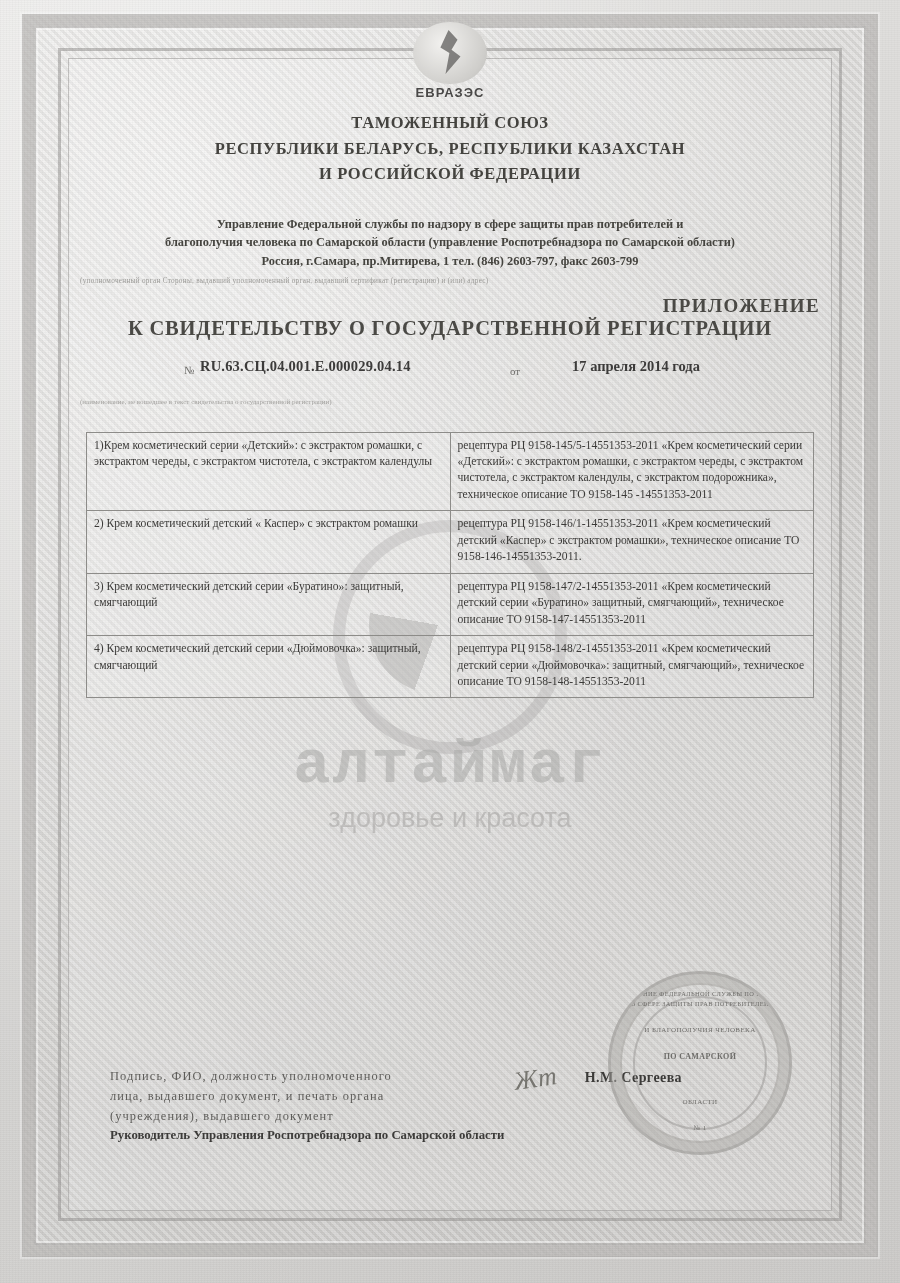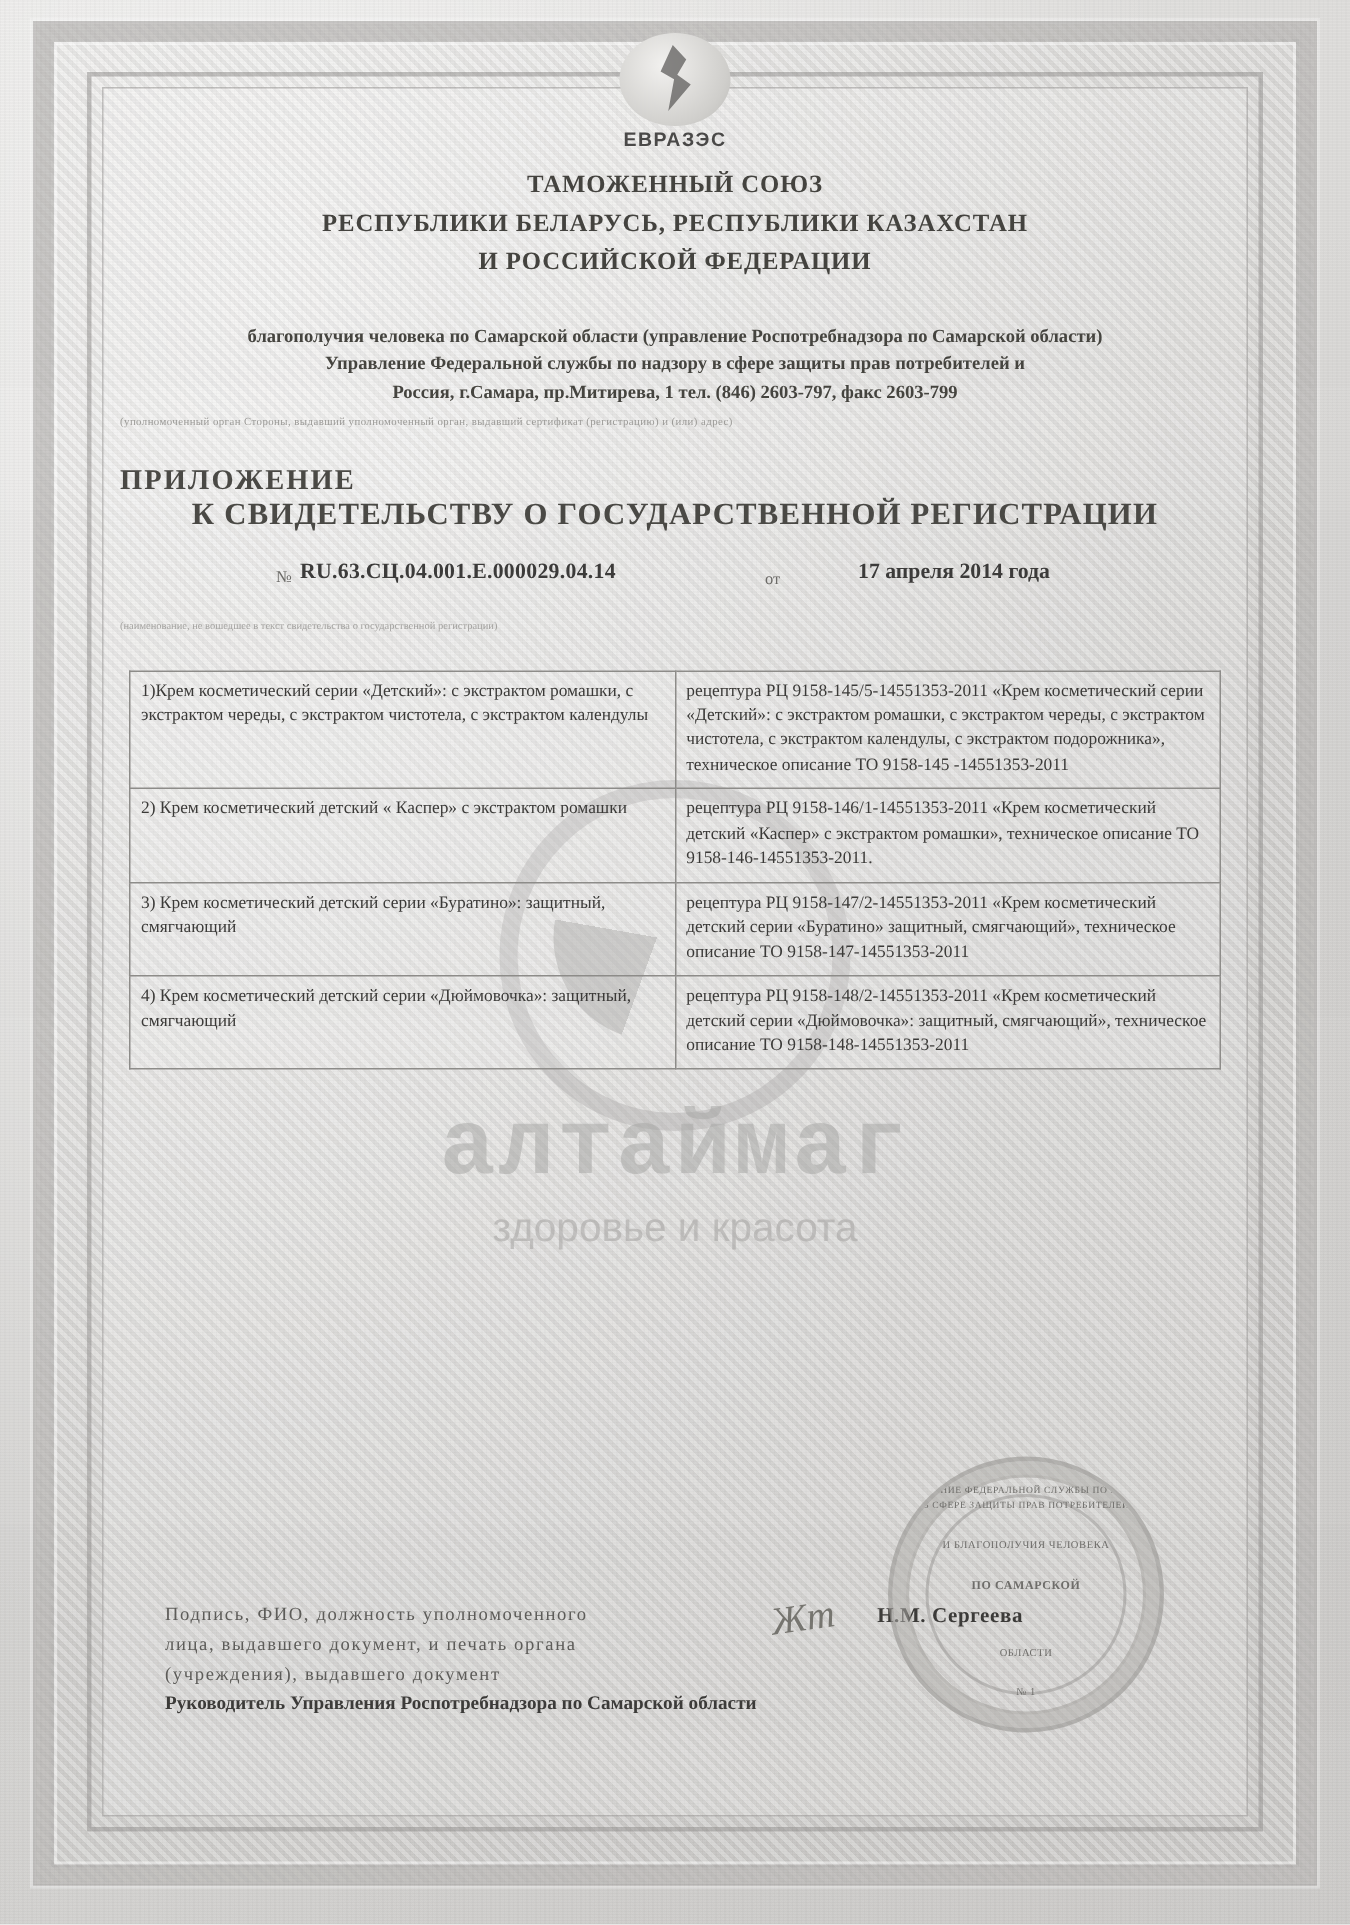--- a/index.html
+++ b/index.html
@@ -175,22 +175,22 @@
     line-height: 1.5;
     color: #45443f;
   }
   .tinyline {
     margin-top: 6px;
     font-size: 7.2px;
     color: #9b9a97;
     letter-spacing: 0.3px;
   }
   .app-title {
-    text-align: left;
-    margin-top: 25px;
+    text-align: right;
+    margin-top: 10px;
     font-weight: bold;
     font-size: 19px;
     letter-spacing: 1.4px;
     color: #4a4945;
   }
   .app-title2 {
     text-align: center;
     margin-top: 0;
     font-weight: bold;
     font-size: 20.5px;
@@ -285,21 +285,21 @@
     opacity: 0.85;
   }
   .sig-role {
     margin-top: 2px;
     font-weight: bold;
     font-size: 12.8px;
     color: #3c3b39;
   }
   .stamp {
     position: absolute;
-    right: 24px;
+    right: 8px;
     bottom: -12px;
     width: 178px;
     height: 178px;
     border-radius: 50%;
     border: 3px solid rgba(150,148,145,0.6);
     box-shadow: inset 0 0 0 9px rgba(255,255,255,0.12), inset 0 0 0 11px rgba(150,148,145,0.45);
     z-index: 4;
     overflow: hidden;
   }
   .stamp .st-in {
@@ -349,22 +349,22 @@
 
     <div class="doc-layer">
 
       <div class="ts-title">
         <div>ТАМОЖЕННЫЙ СОЮЗ</div>
         <div>РЕСПУБЛИКИ БЕЛАРУСЬ, РЕСПУБЛИКИ КАЗАХСТАН</div>
         <div>И РОССИЙСКОЙ ФЕДЕРАЦИИ</div>
       </div>
 
       <div class="authority">
+        <div>Управление Федеральной службы по надзору в сфере защиты прав потребителей и</div>
         <div>благополучия человека по Самарской области  (управление Роспотребнадзора по Самарской области)</div>
-        <div>Управление Федеральной службы по надзору в сфере защиты прав потребителей и</div>
         <div>Россия, г.Самара, пр.Митирева, 1 тел. (846) 2603-797, факс 2603-799</div>
       </div>
 
       <div class="tinyline">(уполномоченный орган Стороны, выдавший уполномоченный орган, выдавший сертификат (регистрацию) и (или) адрес)</div>
 
       <div class="app-title">ПРИЛОЖЕНИЕ</div>
       <div class="app-title2">К СВИДЕТЕЛЬСТВУ О ГОСУДАРСТВЕННОЙ РЕГИСТРАЦИИ</div>
 
       <div class="regline">
         <span class="no">№</span>

